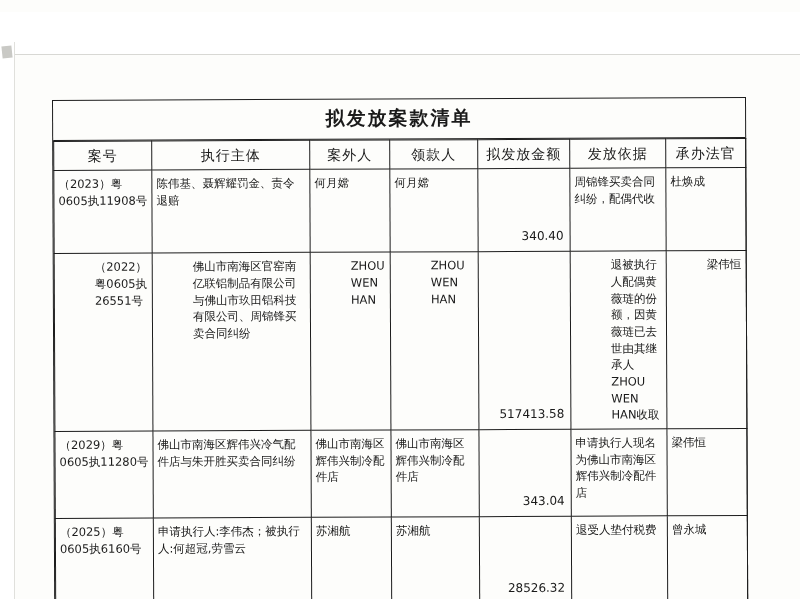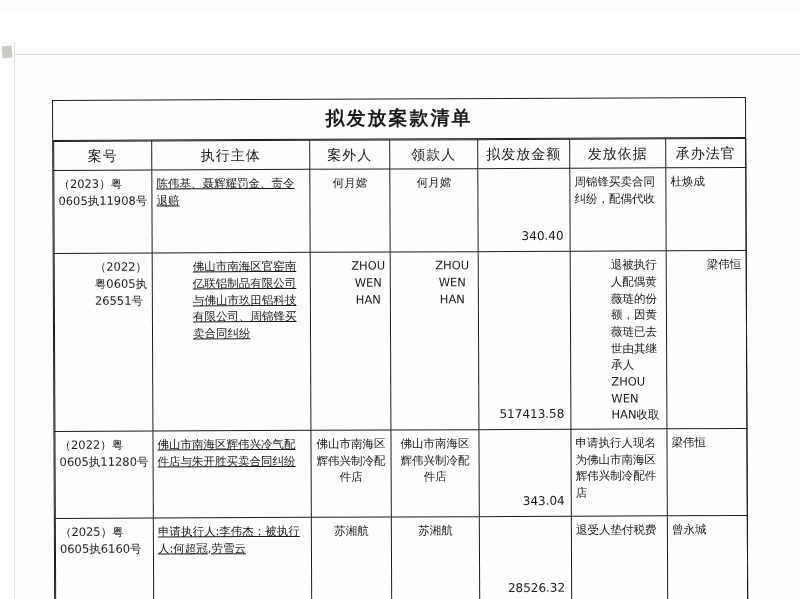--- a/index.html
+++ b/index.html
@@ -88,24 +88,23 @@
   td.case-no {
     text-align: left;
     padding-top: 26px;
     padding-left: 6px;
     letter-spacing: 0px;
     margin-top: 28px;
   }
   td.subject {
     text-align: left;
     padding-top: 26px;
-    text-decoration: underline;
   }
   td.outsider, td.receiver {
-    text-align: center;
+    text-align: left;
     padding-top: 26px;
   }
   td.amount {
     text-align: center;
     position: relative;
     padding-right: 6px;
   }
   td.amount .amt {
     position: absolute;
     right: 6px;
@@ -190,21 +189,21 @@
           <td class="subject">佛山市南海区官窑南亿联铝制品有限公司与佛山市玖田铝科技有限公司、周锦锋买卖合同纠纷</td>
           <td class="outsider">ZHOU WEN HAN</td>
           <td class="receiver">ZHOU WEN HAN</td>
           <td class="amount">
               <span class="amt">517413.58</span>
             </td>
           <td class="basis">退被执行人配偶黄薇琏的份额，因黄薇琏已去世由其继承人ZHOU WEN HAN收取</td>
           <td class="judge">梁伟恒</td>
         </tr>
         <tr class="r3">
-          <td class="case-no">（2022）粤0605执11280号</td>
+          <td class="case-no">（2029）粤0605执11280号</td>
           <td class="subject">佛山市南海区辉伟兴冷气配件店与朱开胜买卖合同纠纷</td>
           <td class="outsider">佛山市南海区辉伟兴制冷配件店</td>
           <td class="receiver">佛山市南海区辉伟兴制冷配件店</td>
           <td class="amount">
               <span class="amt">343.04</span>
             </td>
           <td class="basis">申请执行人现名为佛山市南海区辉伟兴制冷配件店</td>
           <td class="judge">梁伟恒</td>
         </tr>
         <tr class="r4">

